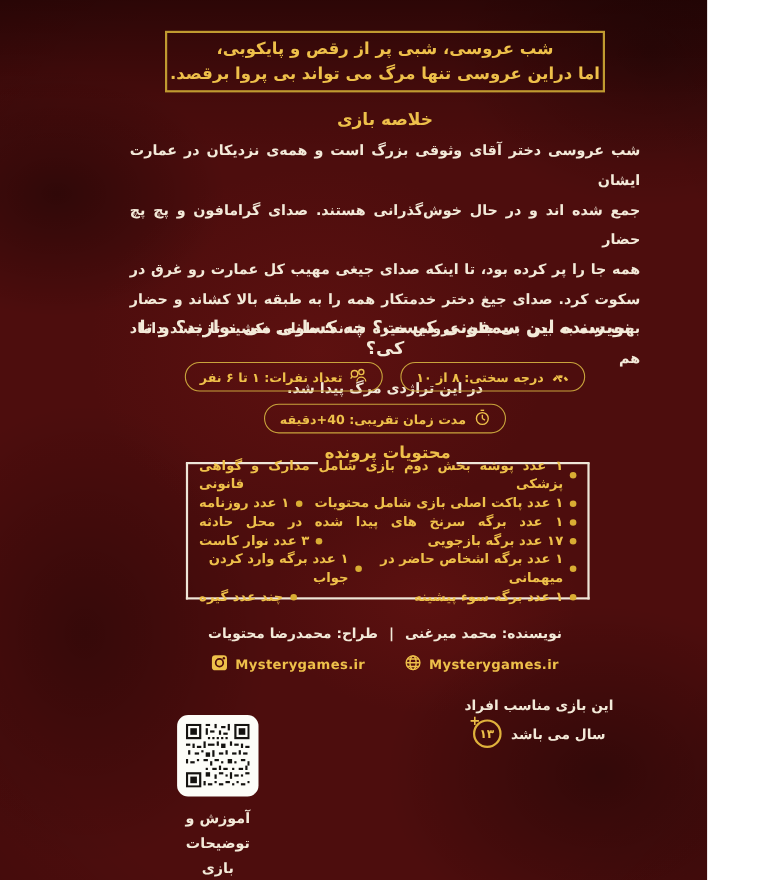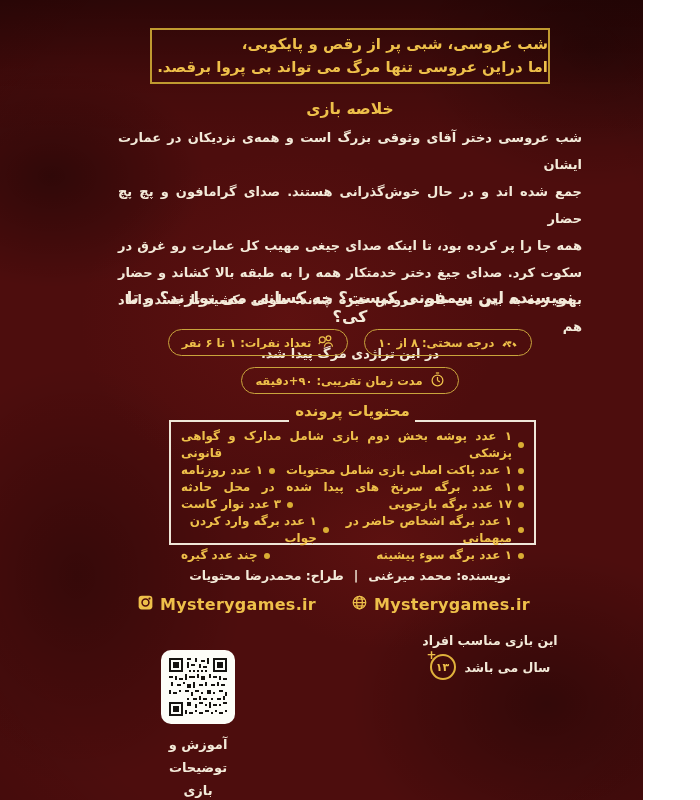--- a/index.html
+++ b/index.html
@@ -12,21 +12,21 @@
       radial-gradient(640px 820px at 50% 50%, rgba(0,0,0,0) 55%, rgba(0,0,0,.30) 100%),
       radial-gradient(220px 160px at 8% 22%, rgba(0,0,0,.38), transparent 70%),
       radial-gradient(260px 200px at 92% 6%, rgba(0,0,0,.32), transparent 70%),
       radial-gradient(300px 240px at 45% 40%, rgba(150,30,25,.22), transparent 70%),
       radial-gradient(240px 300px at 12% 72%, rgba(0,0,0,.30), transparent 70%),
       radial-gradient(280px 220px at 85% 88%, rgba(0,0,0,.34), transparent 70%),
       radial-gradient(200px 150px at 60% 68%, rgba(160,35,28,.18), transparent 70%);}
   .white-strip{position:absolute;right:0;top:0;width:57px;height:800px;background:#ffffff;}
 
   .hero-box{position:absolute;left:150px;top:28px;width:400px;height:56px;border:2px solid #c09a30;
-    box-sizing:border-box;display:flex;flex-direction:column;justify-content:center;text-align:right;
+    box-sizing:border-box;display:flex;flex-direction:column;justify-content:center;text-align:center;
     color:#eec04a;font-size:15px;font-weight:bold;line-height:23px;}
 
   .sec-title{position:absolute;left:118px;top:100px;width:464px;text-align:center;
     color:#eec04a;font-size:15.5px;font-weight:bold;}
 
   .para{position:absolute;left:118px;top:124px;width:464px;color:#f3ead9;
     font-size:13px;font-weight:bold;line-height:27px;}
   .para .jline{text-align:justify;text-align-last:justify;}
   .para .cline{text-align:center;}
   .question{position:absolute;left:118px;top:288px;width:464px;text-align:center;
@@ -37,32 +37,32 @@
   .pill{display:inline-flex;align-items:center;gap:7px;border:1.5px solid #c9a43c;border-radius:15px;
     padding:3px 13px;height:27px;box-sizing:border-box;color:#eec04a;font-size:11.5px;font-weight:bold;white-space:nowrap;}
 
   .contents-title{position:absolute;left:169px;top:402px;width:367px;text-align:center;
     color:#eec04a;font-size:15px;font-weight:bold;}
   .tb-seg{position:absolute;top:420px;height:2px;background:#efe6d8;}
   .tb-left{left:169px;width:120px;}
   .tb-right{left:415px;width:121px;}
   .contents-box{position:absolute;left:169px;top:421px;width:367px;height:124px;box-sizing:border-box;
     border:2px solid #efe6d8;border-top:none;padding:7px 10px 5px;
-    display:flex;flex-direction:column;justify-content:space-between;direction:rtl;}
+    display:flex;flex-direction:column;justify-content:center;direction:rtl;}
   .c-row{display:flex;justify-content:space-between;align-items:center;
     color:#eec04a;font-size:12px;font-weight:bold;line-height:17px;}
   .c-item{display:flex;align-items:center;gap:6px;min-width:0;}
   .c-row.single .c-item{flex:1;}
   .c-row.single .txt{flex:1;text-align:justify;text-align-last:justify;}
   .dot{width:6px;height:6px;border-radius:50%;background:#d9ad33;flex:none;}
 
   .credits{position:absolute;left:118px;top:568px;width:464px;display:flex;justify-content:center;gap:10px;
     direction:rtl;color:#f3ead9;font-size:12.5px;font-weight:bold;}
-  .social{position:absolute;left:102px;top:595px;width:464px;display:flex;justify-content:center;gap:36px;
-    direction:ltr;color:#eec04a;font-size:16px;font-weight:bold;letter-spacing:.3px;}
+  .social{position:absolute;left:118px;top:595px;width:464px;display:flex;justify-content:center;gap:36px;
+    direction:ltr;color:#eec04a;font-size:12px;font-weight:bold;letter-spacing:.3px;}
   .s-group{display:flex;align-items:center;gap:7px;}
 
   .qr-block{position:absolute;left:150px;top:650px;width:96px;text-align:center;}
   .qr-card{width:74px;height:74px;background:#fdfdf8;border-radius:10px;margin:0 auto;
     display:flex;align-items:center;justify-content:center;}
   .qr-lines{margin-top:9px;color:#f3ead9;font-size:13px;font-weight:bold;line-height:23px;direction:rtl;}
 
   .age-block{position:absolute;left:415px;top:633px;width:150px;text-align:center;direction:rtl;}
   .age-l1{color:#f3ead9;font-size:12.5px;font-weight:bold;}
   .age-l2{margin-top:6px;display:flex;align-items:center;justify-content:center;gap:9px;direction:ltr;}
@@ -121,21 +121,21 @@
 
     <div class="pill-row row2">
       <div class="pill">
         <span>
           <svg width="15" height="15" viewBox="0 0 24 24" fill="none" stroke="#eec04a" stroke-width="2">
             <circle cx="12" cy="13.5" r="8.6"></circle>
             <path d="M12 13.5V8M12 13.5l3.8 2.3"></path>
             <path d="M9.4 1.6h5.2"></path>
           </svg>
         </span>
-        <span>مدت زمان تقریبی: ۹۰+دقیقه</span>
+        <span>مدت زمان تقریبی: 40+دقیقه</span>
       </div>
     </div>
 
     <div class="contents-title">محتویات پرونده</div>
     <div class="tb-seg tb-left"></div>
     <div class="tb-seg tb-right"></div>
 
     <div class="contents-box">
       <div class="c-row single">
         <div class="c-item">

